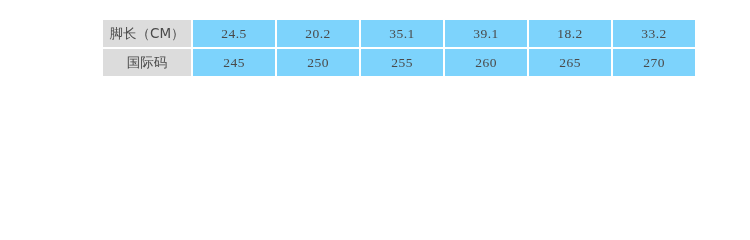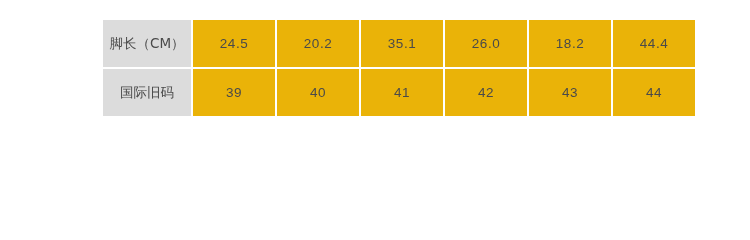--- a/index.html
+++ b/index.html
@@ -24,72 +24,72 @@
   table.size-table {
     border-collapse: separate;
     border-spacing: 2px 2px;
     margin: -2px;
     table-layout: fixed;
     width: 546px;
   }
 
   table.size-table td {
     height: 27px;
-    padding: 10px 4px;
+    padding: 0 4px;
     text-align: center;
     vertical-align: middle;
     font-size: 13.5px;
     color: #4a4a4a;
     line-height: 27px;
     white-space: nowrap;
     overflow: hidden;
   }
 
   td.row-label {
     background: #dcdcdc;
     width: 80px;
     font-family: "DejaVu Sans", "Liberation Sans", sans-serif;
     font-size: 13px;
     color: #3b3b3b;
     text-align: center;
     letter-spacing: 0px;
   }
 
   td.data-cell {
-    background: #eab308;
+    background: #7dd3fc;
     width: 74px;
-    font-family: Liberation Sans, sans-serif;
+    font-family: Liberation Serif, serif;
     font-size: 14px;
     color: #555555;
     letter-spacing: 0.5px;
   }
 </style>
 </head>
 <body>
 
 <div id="size-table-wrap">
   <table class="size-table">
     <tbody>
 
       <tr>
         <td class="row-label">脚长（CM）</td>
         <td class="data-cell">24.5</td>
         <td class="data-cell">20.2</td>
         <td class="data-cell">35.1</td>
-        <td class="data-cell">26.0</td>
+        <td class="data-cell">39.1</td>
         <td class="data-cell">18.2</td>
-        <td class="data-cell">44.4</td>
+        <td class="data-cell">33.2</td>
       </tr>
 
+      <tr>
+        <td class="row-label">国际码</td>
+        <td class="data-cell">245</td>
+        <td class="data-cell">250</td>
+        <td class="data-cell">255</td>
+        <td class="data-cell">260</td>
+        <td class="data-cell">265</td>
+        <td class="data-cell">270</td>
+      </tr>
 
-      <tr>
-        <td class="row-label">国际旧码</td>
-        <td class="data-cell">39</td>
-        <td class="data-cell">40</td>
-        <td class="data-cell">41</td>
-        <td class="data-cell">42</td>
-        <td class="data-cell">43</td>
-        <td class="data-cell">44</td>
-      </tr>
 
     </tbody>
   </table>
 </div>
 
 </body></html>

